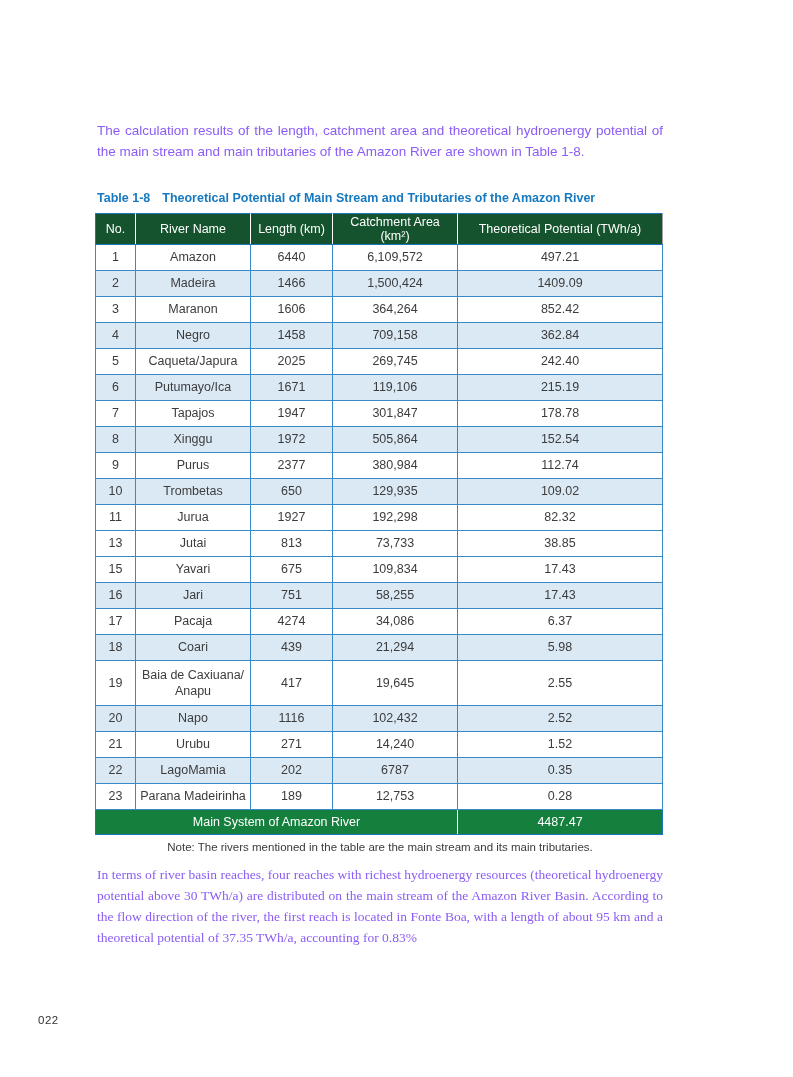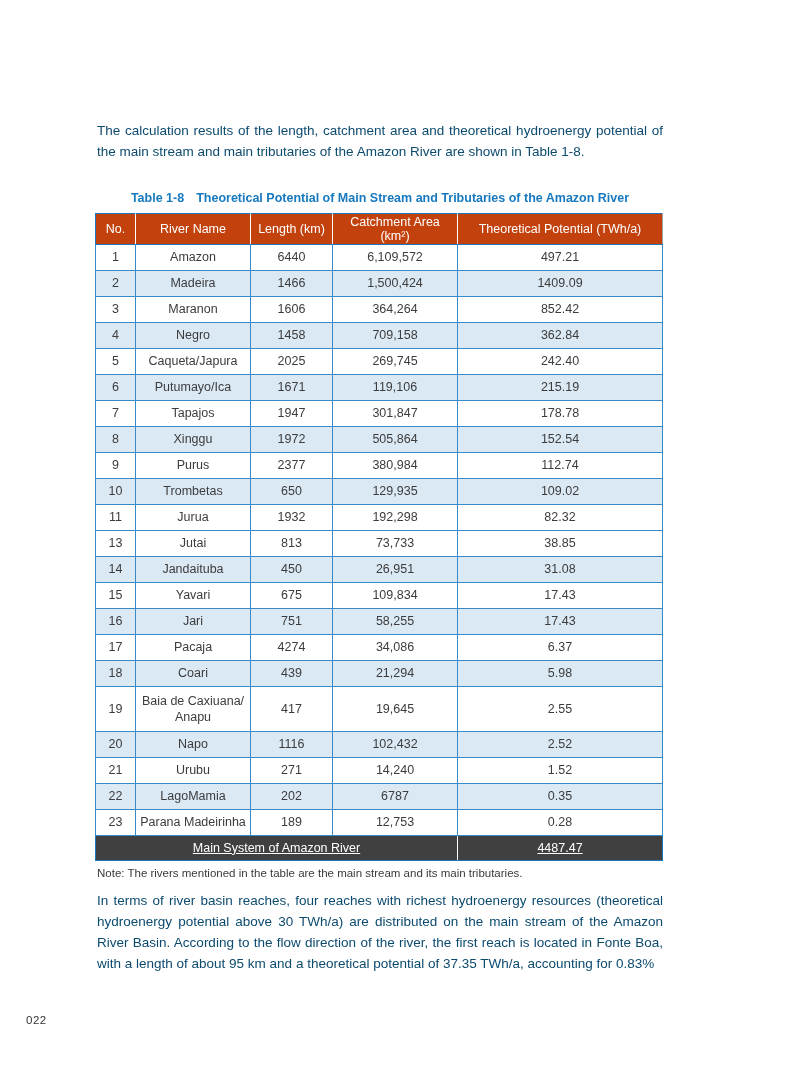--- a/index.html
+++ b/index.html
@@ -13,75 +13,75 @@
   }
   .content {
     position: absolute;
     left: 97px; top: 106px;
     width: 566px;
   }
   .para {
     font-size: 13.5px;
     line-height: 21px;
     text-align: justify;
-    color: #0c4a6e;
+    color: #8b5cf6;
   }
   .table-title {
     margin-top: 29px;
     margin-bottom: 8px;
-    text-align: center;
+    text-align: left;
     font-size: 12.5px;
     font-weight: bold;
     color: #1779bf;
   }
   .table-title .gap { display: inline-block; width: 12px; }
   table.data {
     border-collapse: collapse;
     width: 567px;
     margin-left: -2px;
     table-layout: fixed;
     font-size: 12.5px;
   }
   table.data th, table.data td {
     border: 1px solid #3789c8;
     text-align: center;
     vertical-align: middle;
     padding: 1px 2px;
     overflow: hidden;
   }
   table.data thead th {
-    background: #c2410c;
+    background: #14532d;
     color: #ffffff;
     font-weight: normal;
     height: 26px;
     border-color: #1b75bb;
     border-right: 1px solid rgba(255,255,255,0.55);
   }
   table.data thead th:last-child { border-right: 1px solid #a3a3a3; }
   table.data tbody tr { height: 26px; background: #ffffff; }
   table.data tbody tr.alt { background: #dbe9f5; }
   table.data tbody tr.tall { height: 45px; }
   td.river { white-space: pre-line; line-height: 16px; margin-left: 48px; }
   table.data tfoot td {
-    background: #404040;
+    background: #15803d;
     color: #ffffff;
     height: 22px;
     border-color: #1b75bb;
-    text-decoration: underline;
   }
   table.data tfoot td.flabel { border-right: 1px solid rgba(255,255,255,0.85); }
   .note {
     margin-top: 6px;
     font-size: 11.5px;
     color: #3a3a3a;
-  }
-  .body-para { margin-top: 8px; }
+    text-align: center;
+  }
+  .body-para { margin-top: 8px; font-family: Liberation Serif, serif; }
   .page-number {
     position: absolute;
-    left: 26px; top: 1014px;
+    left: 38px; top: 1014px;
     font-size: 11.5px;
     color: #333333;
     letter-spacing: 0.5px;
   }
 </style>
 </head>
 <body>
 
 <div class="content">
 
@@ -175,37 +175,30 @@
         <tr class="alt">
           <td>10</td>
           <td class="river">Trombetas</td>
           <td>650</td>
           <td>129,935</td>
           <td>109.02</td>
         </tr>
         <tr>
           <td>11</td>
           <td class="river">Jurua</td>
-          <td>1932</td>
+          <td>1927</td>
           <td>192,298</td>
           <td>82.32</td>
         </tr>
         <tr>
           <td>13</td>
           <td class="river">Jutai</td>
           <td>813</td>
           <td>73,733</td>
           <td>38.85</td>
-        </tr>
-        <tr class="alt">
-          <td>14</td>
-          <td class="river">Jandaituba</td>
-          <td>450</td>
-          <td>26,951</td>
-          <td>31.08</td>
         </tr>
         <tr>
           <td>15</td>
           <td class="river">Yavari</td>
           <td>675</td>
           <td>109,834</td>
           <td>17.43</td>
         </tr>
         <tr class="alt">
           <td>16</td>

